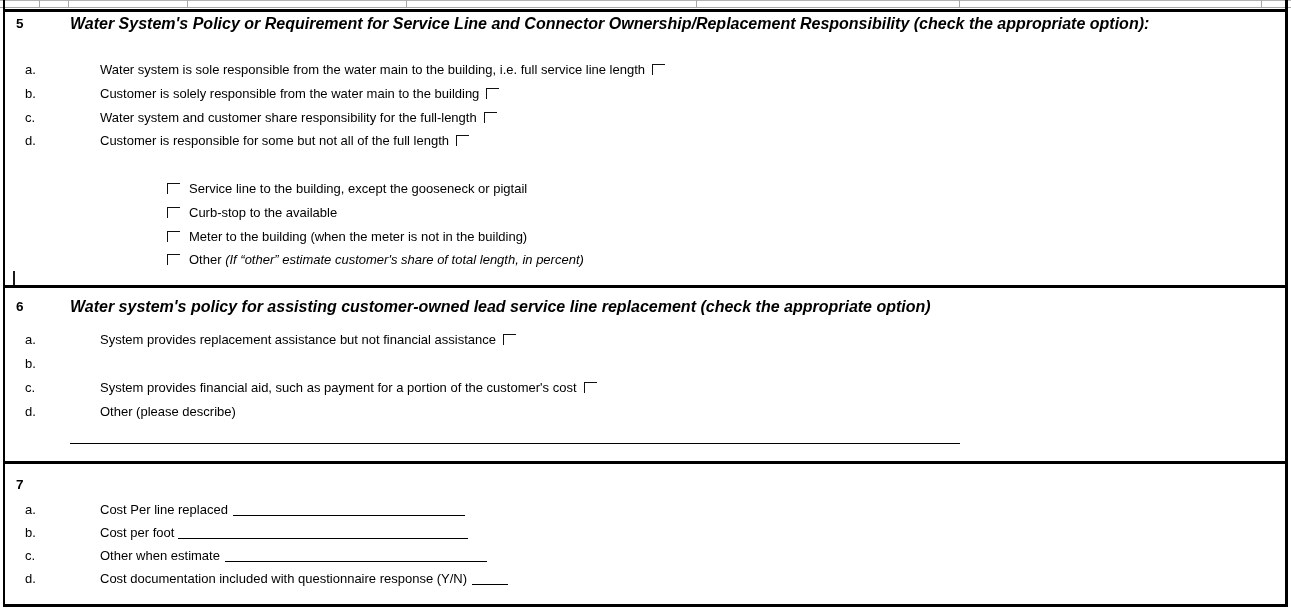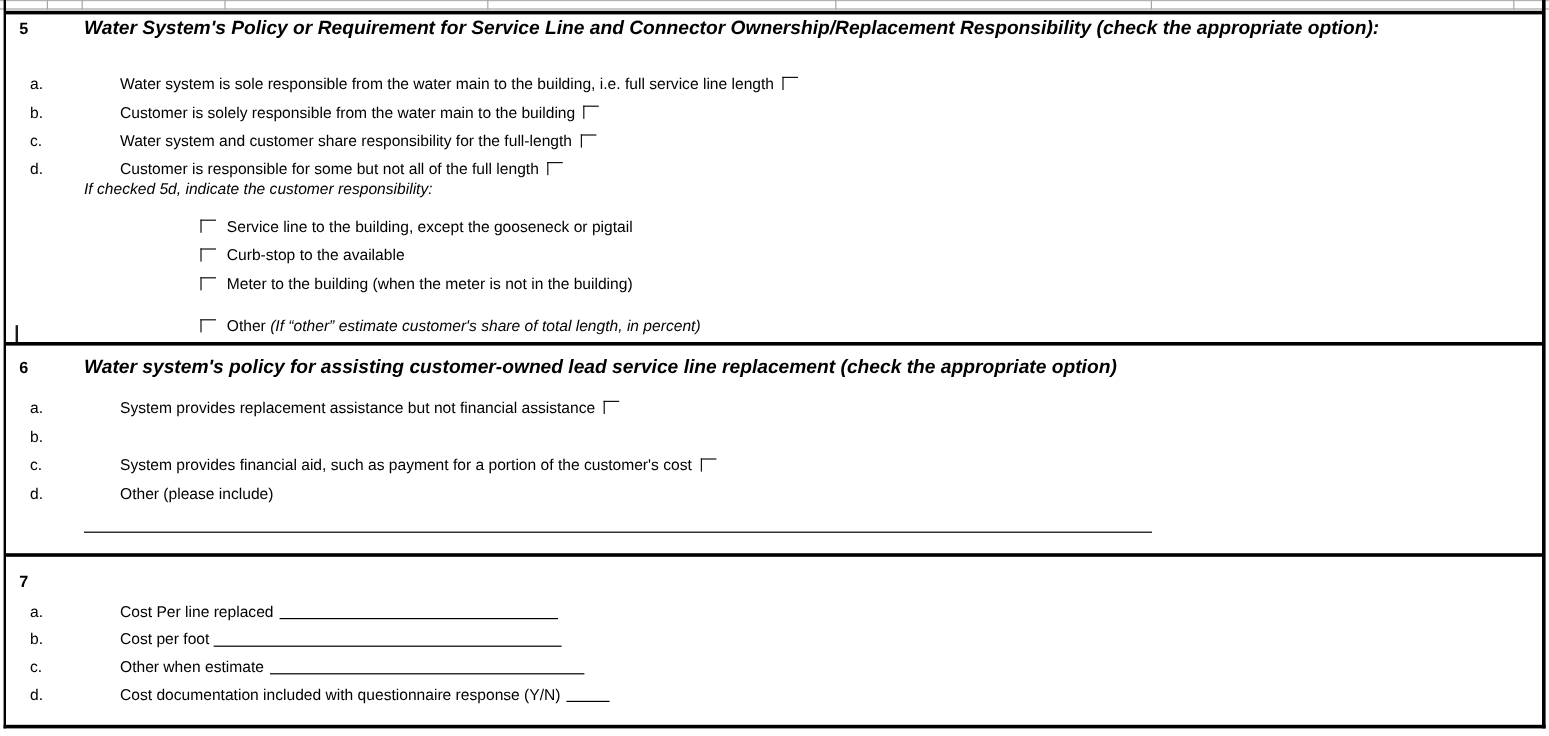--- a/index.html
+++ b/index.html
@@ -79,37 +79,34 @@
         <span class="itext"><span>Customer is solely responsible from the water main to the building</span><span class="cbx"></span></span>
       </div>
       <div class="row" style="top:98px">
         <span class="letter">c.</span>
         <span class="itext"><span>Water system and customer share responsibility for the full-length</span><span class="cbx"></span></span>
       </div>
       <div class="row" style="top:121px">
         <span class="letter">d.</span>
         <span class="itext"><span>Customer is responsible for some but not all of the full length</span><span class="cbx"></span></span>
       </div>
-      <div class="row" style="top:138px">
-        <span class="note">If checked 5d, indicate the customer responsibility:</span>
-      </div>
 
       <div class="row" style="top:169px">
         <span class="cbx cbx-sub"></span>
         <span class="subtext">Service line to the building, except the gooseneck or pigtail</span>
       </div>
       <div class="row" style="top:193px">
         <span class="cbx cbx-sub"></span>
         <span class="subtext">Curb-stop to the available</span>
       </div>
       <div class="row" style="top:217px">
         <span class="cbx cbx-sub"></span>
         <span class="subtext">Meter to the building (when the meter is not in the building)</span>
       </div>
-      <div class="row" style="top:252px">
+      <div class="row" style="top:240px">
         <span class="cbx cbx-sub"></span>
         <span class="subtext"><span>Other</span> <span class="italic">(If “other” estimate customer's share of total length, in percent)</span></span>
       </div>
 
       <div class="tick"></div>
     </div>
 
     <div class="box sec6">
       <div class="row" style="top:11px">
         <span class="num">6</span>
@@ -122,21 +119,21 @@
       </div>
       <div class="row" style="top:68px">
         <span class="letter">b.</span>
       </div>
       <div class="row" style="top:92px">
         <span class="letter">c.</span>
         <span class="itext"><span>System provides financial aid, such as payment for a portion of the customer's cost</span><span class="cbx"></span></span>
       </div>
       <div class="row" style="top:116px">
         <span class="letter">d.</span>
-        <span class="itext">Other (please include)</span>
+        <span class="itext">Other (please describe)</span>
       </div>
       <div class="longline"></div>
     </div>
 
     <div class="box sec7">
       <div class="row" style="top:13px">
         <span class="num">7</span>
       </div>
 
       <div class="row" style="top:38px">

